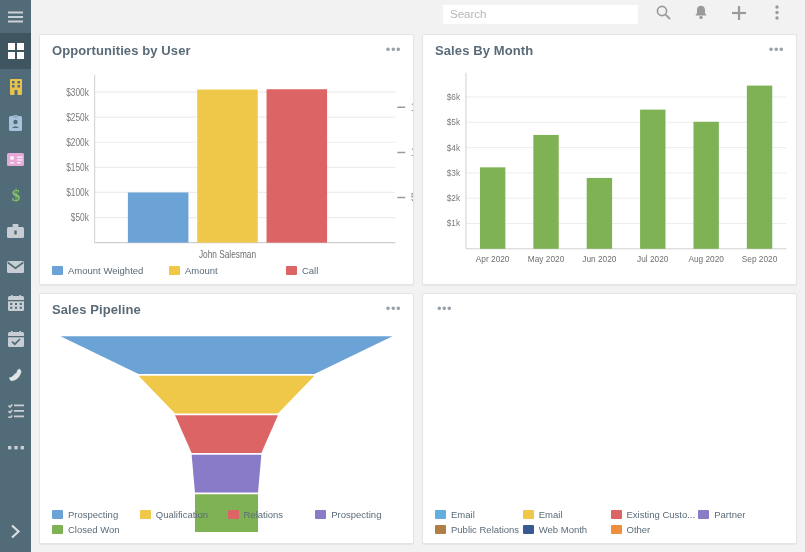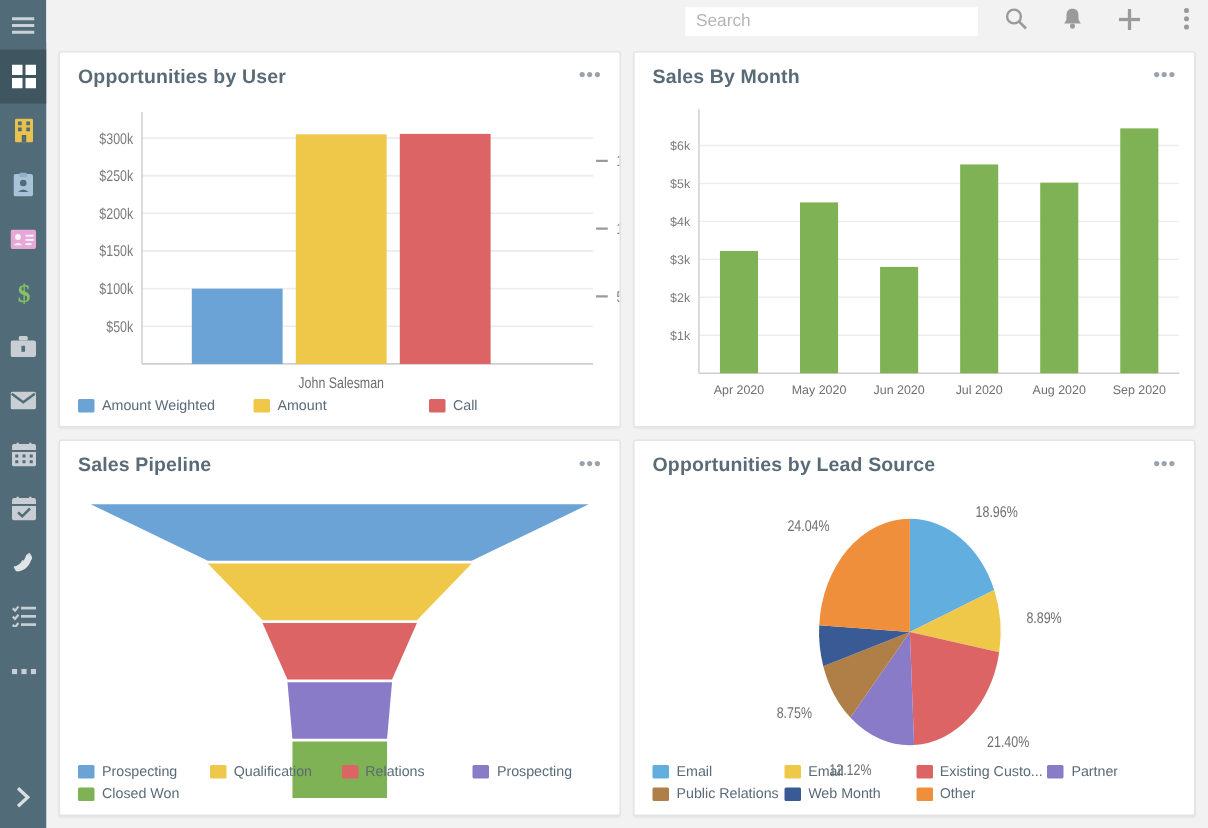--- a/index.html
+++ b/index.html
@@ -32,21 +32,21 @@
     display: flex; align-items: center; justify-content: center;
   }
 
   
   .main { flex: 1; height: 552px; position: relative; background: #f2f2f2; }
 
   
   .header {
     height: 28px; width: 100%;
     display: flex; align-items: center; justify-content: flex-end;
-    padding-right: 1px; gap: 12px;
+    padding-right: 15px; gap: 12px;
     background: #f2f2f2;
   }
   .search-box {
     width: 195px; height: 19px;
     background: #ffffff;
     border: 1px solid #ffffff;
     padding: 0 6px;
     font-family: "Liberation Sans", sans-serif;
     font-size: 11.5px;
     color: #555;
@@ -444,39 +444,21 @@
             </div>
             <div class="leg-item">
               <span class="leg-swatch" style="background: rgb(127, 178, 84);"></span>
               <span class="leg-text">Closed Won</span>
             </div>
           </div>
       </section>
 
       <section class="panel">
         <div class="panel-head">
-          <span class="panel-title">Opportunities by Lead Source</span>
           <span class="panel-menu">•••</span>
-        </div>
-        <div class="panel-body">
-          <svg class="chart-svg" viewBox="0 0 382 180" preserveAspectRatio="none" id="chart4">
-              <path d="M188 80 L188 18 A62 62 0 0 1 245.58859785271832 57.031469412304894 Z" fill="#62aede"></path>
-              <text x="232.8834875376047" y="16.77709953149376" text-anchor="start" class="pie-label">18.96%</text>
-              <path d="M188 80 L245.58859785271832 57.031469412304894 A62 62 0 0 1 249.00859679037066 91.04314799638104 Z" fill="#efc84a"></path>
-              <text x="267.598599795562" y="74.99606905414869" text-anchor="start" class="pie-label">8.89%</text>
-              <path d="M188 80 L249.00859679037066 91.04314799638104 A62 62 0 0 1 190.92059994399784 141.93117224764214 Z" fill="#dc6464"></path>
-              <text x="240.71616498669735" y="143.1747949651289" text-anchor="start" class="pie-label">21.40%</text>
-              <path d="M188 80 L190.92059994399784 141.93117224764214 A62 62 0 0 1 147.37990269279007 126.84023585287329 Z" fill="#8a7bc8"></path>
-              <text x="161.80145874131233" y="158.58859990710795" text-anchor="end" class="pie-label">12.12%</text>
-              <path d="M188 80 L147.37990269279007 126.84023585287329 A62 62 0 0 1 128.8917175518185 98.71392385433896 Z" fill="#b07f48"></path>
-              <text x="121.14921283836001" y="126.94282940218017" text-anchor="end" class="pie-label">8.75%</text>
-              <path d="M188 80 L128.8917175518185 98.71392385433896 A62 62 0 0 1 126.1127540673544 76.26251543518352 Z" fill="#3a5a96"></path>
-              <path d="M188 80 L126.1127540673544 76.26251543518352 A62 62 0 0 1 188 18 Z" fill="#ef8f3c"></path>
-              <text x="133.16299086521784" y="24.75137401490214" text-anchor="end" class="pie-label">24.04%</text>
-            </svg>
         </div>
         <div class="legend cols4" id="legend4">
             <div class="leg-item">
               <span class="leg-swatch" style="background: rgb(98, 174, 222);"></span>
               <span class="leg-text">Email</span>
             </div>
             <div class="leg-item">
               <span class="leg-swatch" style="background: rgb(239, 200, 74);"></span>
               <span class="leg-text">Email</span>
             </div>

